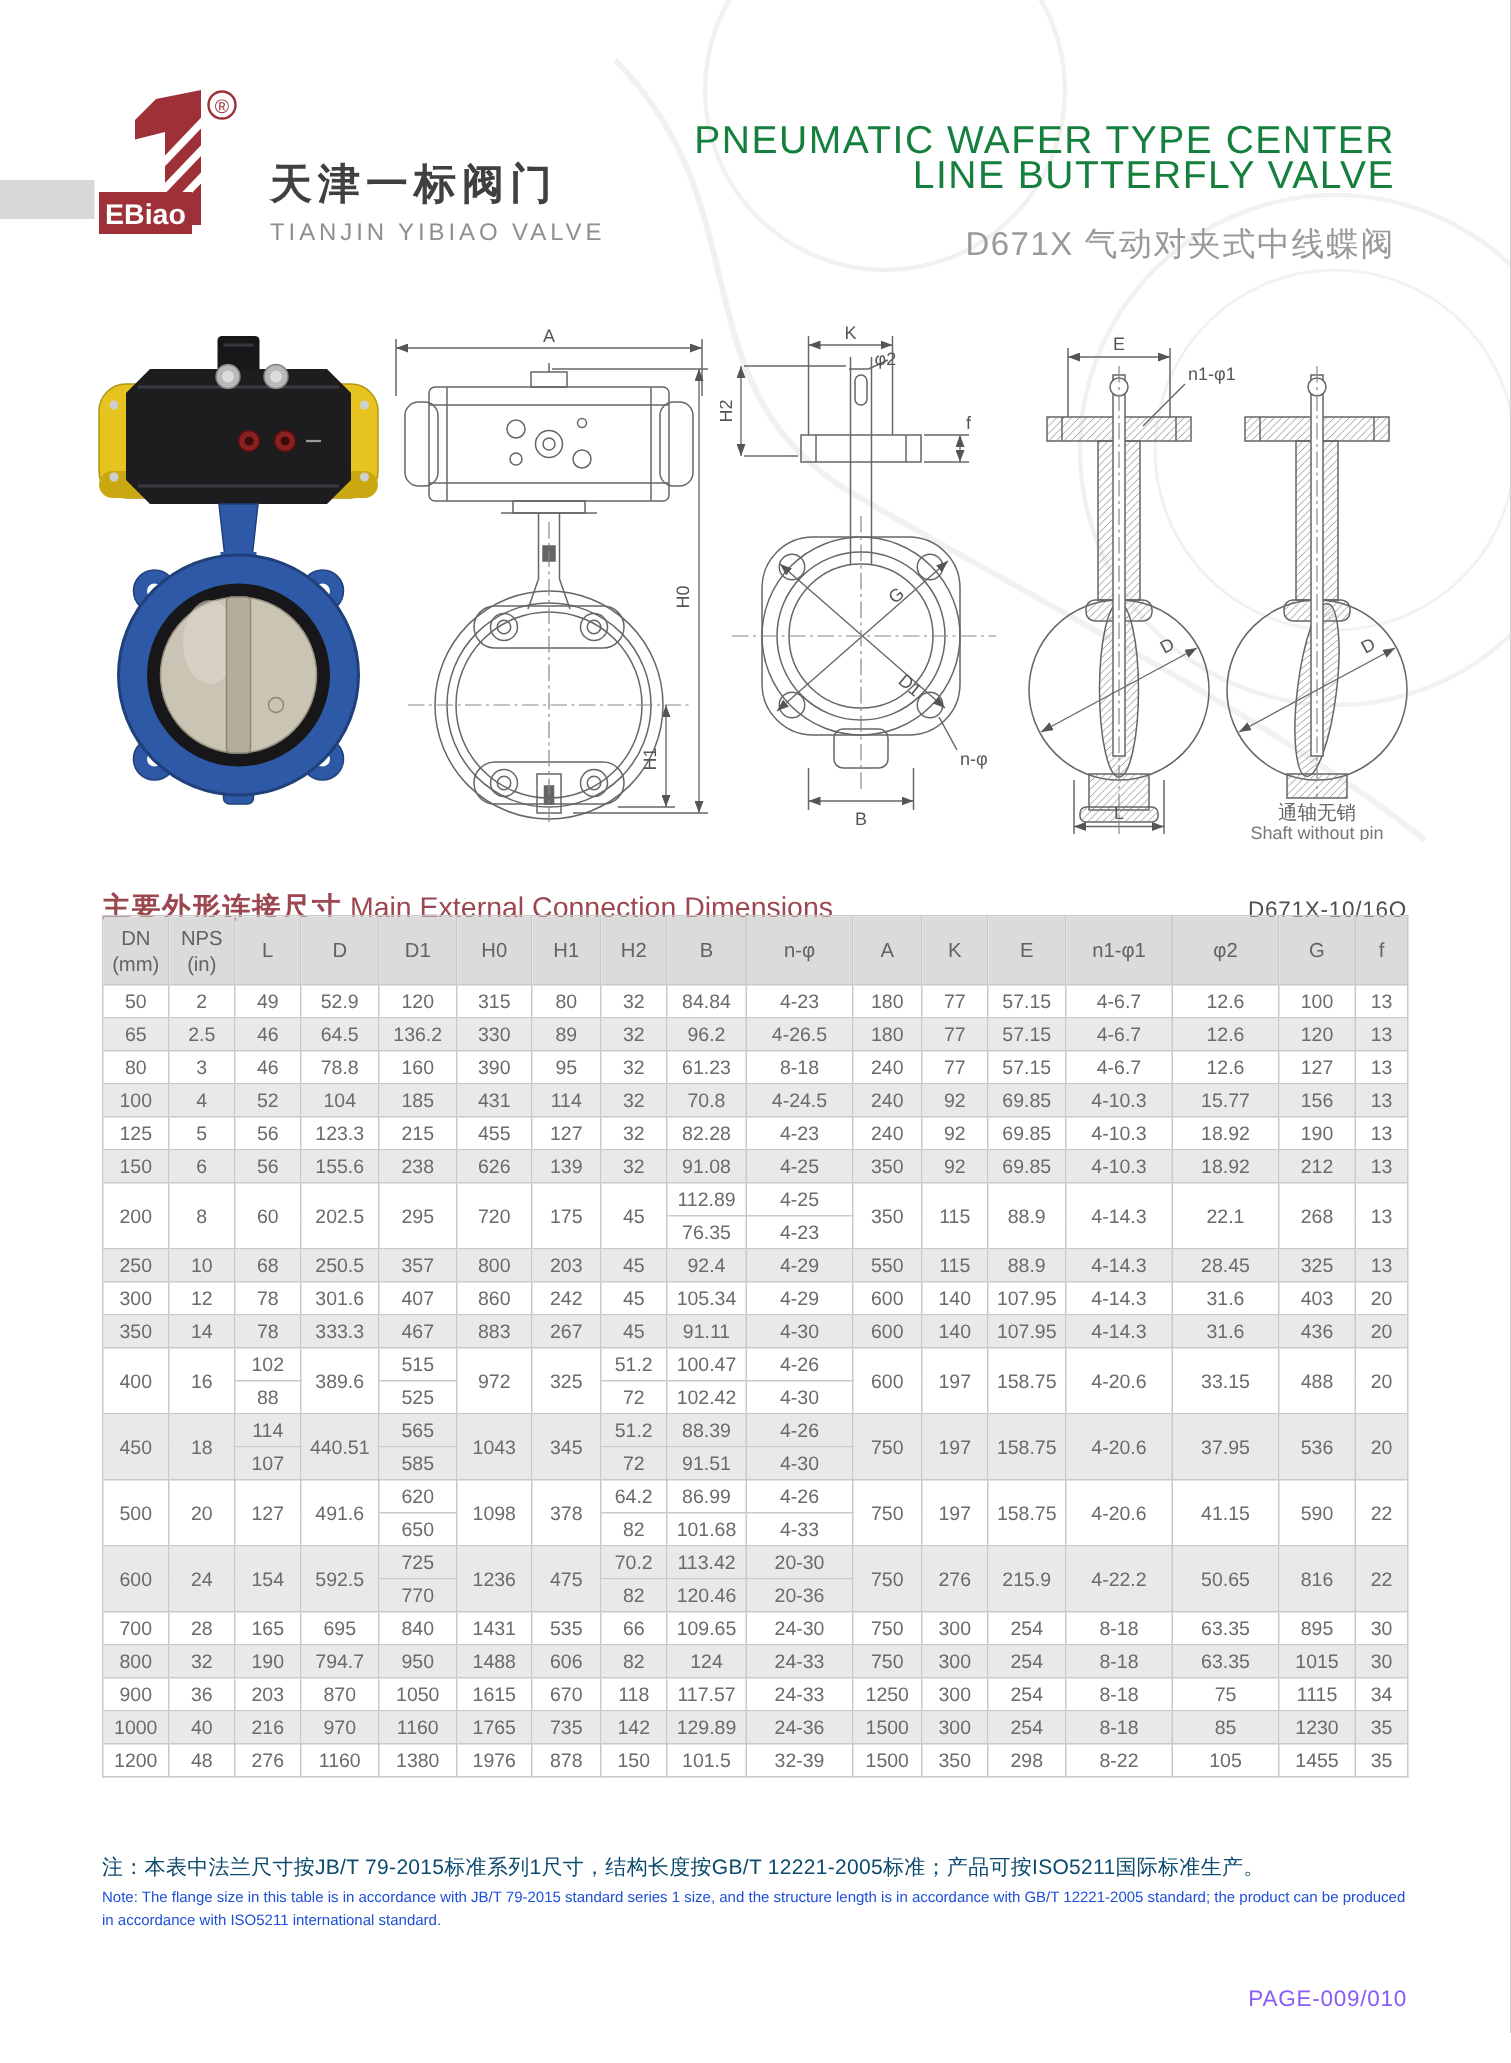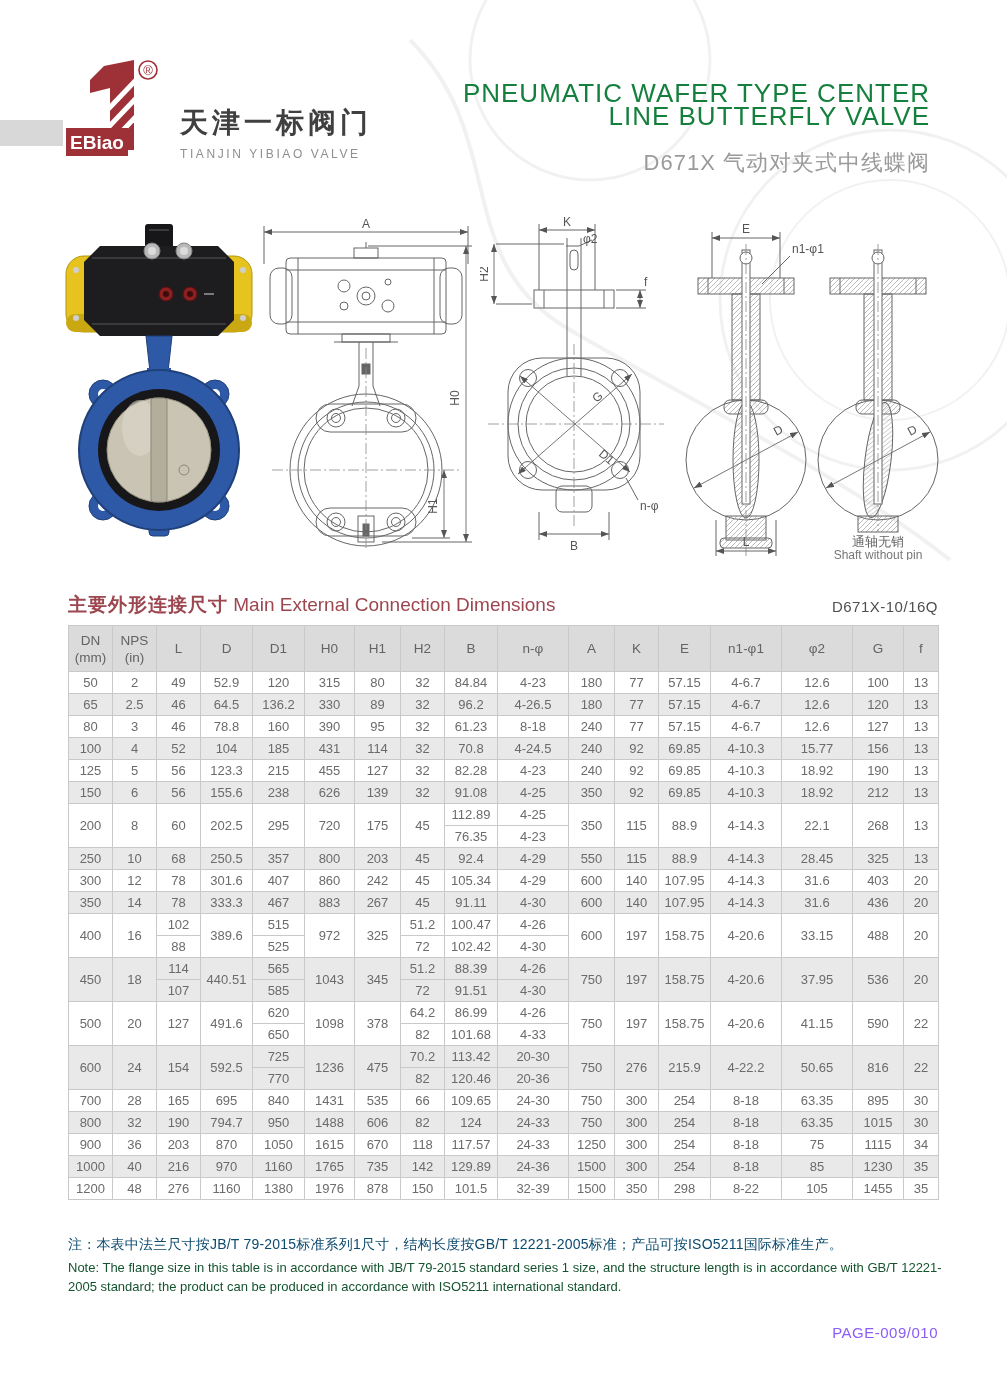--- a/index.html
+++ b/index.html
@@ -7,52 +7,52 @@
   .page { position:relative; width:1007px; height:1375px; background:#ffffff; margin:0 auto; overflow:hidden; }
 
   
   .watermark { position:absolute; pointer-events:none; opacity:.05; }
 
   
   .gray-tab { position:absolute; left:0; top:120px; width:63px; height:26px; background:#d8d8d8; }
   .logo-svg { position:absolute; left:64px; top:58px; width:112px; height:104px; }
   .company-block { position:absolute; left:180px; top:104px; }
   .company-cn { font-size:28px; font-weight:bold; color:#404040; letter-spacing:4px; }
-  .company-en { font-size:12px; color:#8f8f8f; letter-spacing:2.6px; margin-top:5px; }
+  .company-en { font-size:16px; color:#8f8f8f; letter-spacing:2.6px; margin-top:5px; }
   .titles { position:absolute; right:77px; top:82px; text-align:right; }
   .title-en { font-size:26px; color:#15803d; letter-spacing:1px; line-height:23px; }
   .title-cn { font-size:22px; color:#9a9a9a; letter-spacing:1px; margin-top:20px; }
 
   
   .fig { position:absolute; }
   #fig-photo    { left:62px;  top:218px; width:196px; height:330px; }
   #fig-front    { left:254px; top:218px; width:224px; height:332px; }
   #fig-face     { left:480px; top:216px; width:192px; height:338px; }
   #fig-sections { left:668px; top:220px; width:280px; height:340px; }
   .fig svg { width:100%; height:100%; }
   .dim { font-size:12px; fill:#555; }
   .dim-cn { font-size:13px; fill:#666; }
   .dim-en { font-size:12px; fill:#777; }
 
   
   .table-title { position:absolute; left:68px; top:592px; font-size:19px; color:#9c4750; }
   .table-title .cn { font-weight:bold; letter-spacing:1px; }
   .table-model { position:absolute; right:69px; top:598px; font-size:15px; color:#4f4f4f; letter-spacing:.5px; }
 
-  table.dims { position:absolute; left:68px; top:625px; width:870px; border-collapse:collapse; table-layout:fixed; }
+  table.dims { position:absolute; left:68px; top:610px; width:870px; border-collapse:collapse; table-layout:fixed; }
   table.dims th, table.dims td { border:1px solid #c9c9c9; text-align:center; vertical-align:middle;
       font-size:13px; color:#6b6b6b; padding:0; height:22px; overflow:hidden; }
   table.dims th { background:#dbdbdb; color:#636363; font-weight:normal; height:46px; font-size:13.5px; line-height:17px; }
   tr.row-a td { background:#ffffff; }
   tr.row-b td { background:#e9e9e9; }
 
   
   .notes { position:absolute; left:68px; top:1236px; width:878px; }
   .note-cn { font-size:14px; color:#0c4a6e; margin-bottom:5px; letter-spacing:.2px; }
-  .note-en { font-size:13px; color:#14532d; line-height:1.45; }
+  .note-en { font-size:10px; color:#1d4ed8; line-height:1.45; }
   .page-num { position:absolute; right:69px; top:1324px; font-size:15px; color:#8b5cf6; letter-spacing:.5px; }
 </style>
 </head>
 <body>
 
 <div class="page">
 
   <svg class="watermark" style="left:330px;top:0;width:680px;height:620px;" viewBox="0 0 680 620">
     <circle cx="260" cy="60" r="120" fill="none" stroke="#000" stroke-width="3"></circle>
     <circle cx="560" cy="300" r="170" fill="none" stroke="#000" stroke-width="3"></circle>

